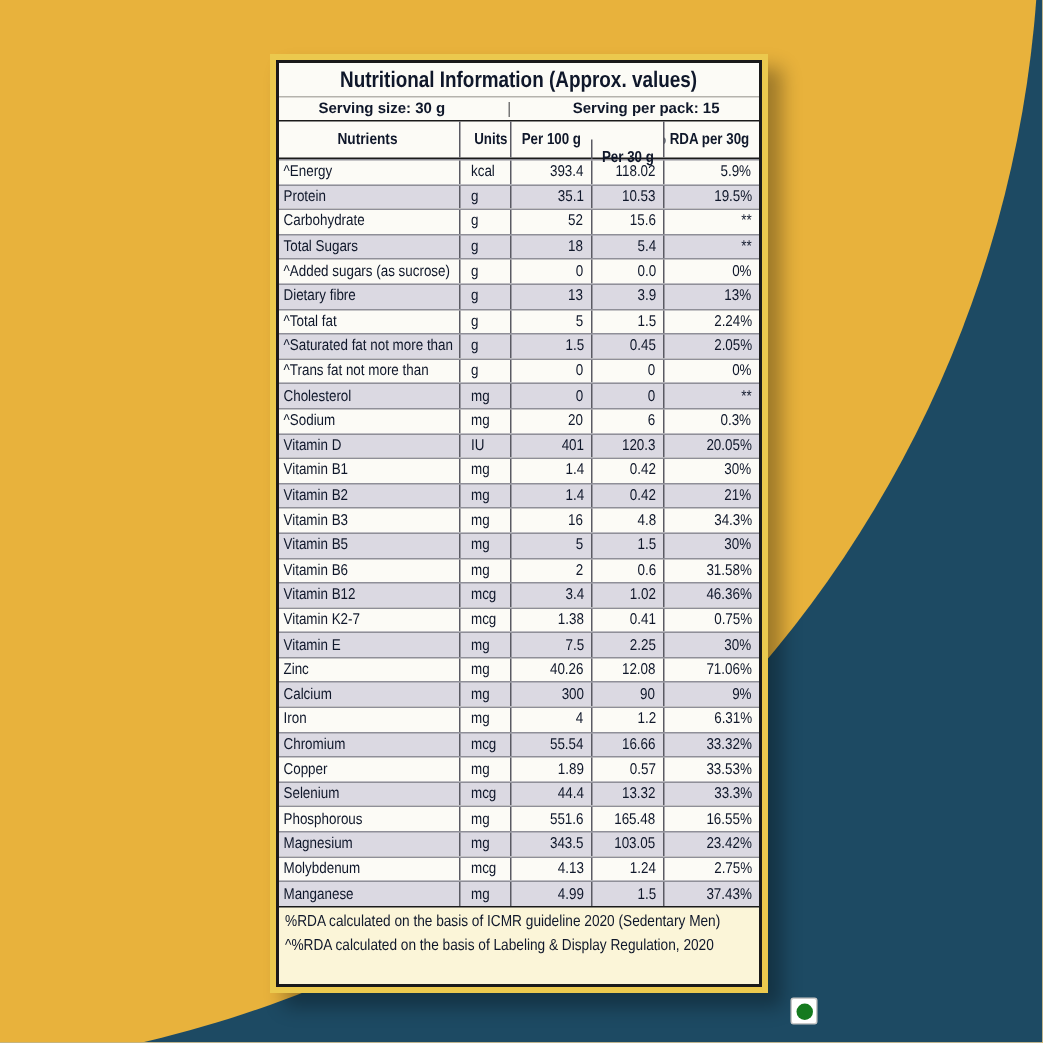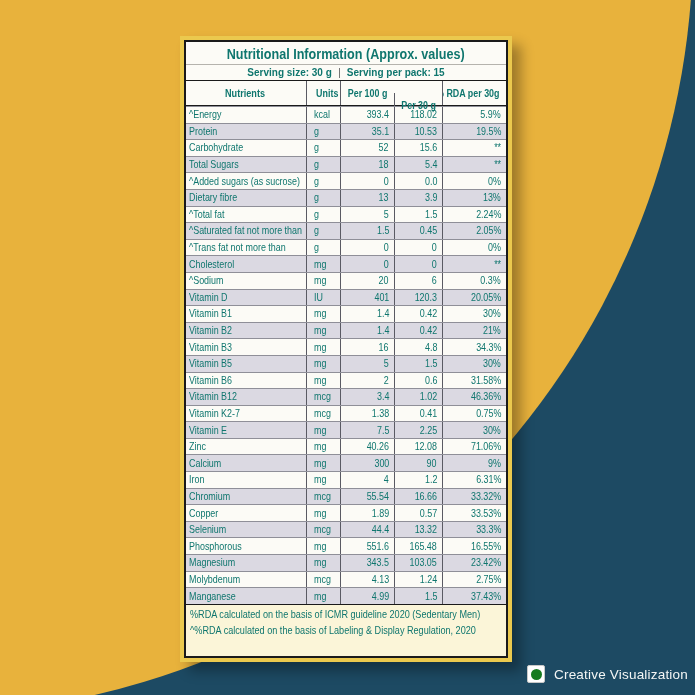--- a/index.html
+++ b/index.html
@@ -2,25 +2,25 @@
 <html><head>
 <meta charset="utf-8">
 <style>
   html,body{margin:0;padding:0;}
   body{width:695px;height:695px;overflow:hidden;font-family:"Liberation Sans",sans-serif;}
   .stage{position:relative;width:695px;height:695px;background:#1D4A63;overflow:hidden;}
   .yellow-circle{position:absolute;left:-853px;top:-831px;width:1546px;height:1546px;border-radius:50%;background:#E8B23C;}
   .card{position:absolute;left:180px;top:36px;width:332px;height:626px;box-sizing:border-box;
         background:#F3ECD8;border:4px solid #EBC94E;box-shadow:9px 9px 12px rgba(0,0,0,0.32);}
   .inner{height:100%;box-sizing:border-box;border:2px solid #1a1a1a;background:#FCFBF6;
-         display:flex;flex-direction:column;color:#0f766e;}
+         display:flex;flex-direction:column;color:#0f172a;}
   .title{flex:0 0 22px;display:flex;align-items:center;justify-content:center;
          font-size:15px;font-weight:700;border-bottom:1px solid #b5b3ad;white-space:nowrap;overflow:hidden;}
   .serving{flex:0 0 15px;display:flex;align-items:center;justify-content:center;
-           font-size:10px;font-weight:700;white-space:nowrap;}
+           font-size:10px;font-weight:700;white-space:nowrap;gap:35px;}
   .sdiv{display:inline-block;width:0;height:10px;border-left:1px solid #777;margin:0 7px;}
   .hdr{flex:0 0 17px;display:grid;grid-template-columns:37.5% 10.5% 17% 15% 20%;
        border-top:1.5px solid #1a1a1a;border-bottom:1.5px solid #1a1a1a;
        font-weight:700;font-size:10.6px;background:#FCFBF6;}
   .hdr .cell{justify-content:center;}
   .hdr .c-name{justify-content:center;padding-left:4px;}
   .rows{flex:1 1 auto;display:flex;flex-direction:column;}
   .row{flex:1;display:grid;grid-template-columns:37.5% 10.5% 17% 15% 20%;
        border-top:1px solid #8f8f98;background:#FCFBF6;font-size:10.4px;}
   .row.alt{background:#DBD9E2;}
@@ -594,15 +594,14 @@
         <div class="fl"><span class="cxl">^%RDA calculated on the basis of Labeling &amp; Display Regulation, 2020</span></div>
       </div>
 
     </div>
   </div>
 
   <div class="credit">
     <span class="veg">
         <span class="dot"></span>
       </span>
-    <span class="ctext">Creative Visualization</span>
   </div>
 </div>
 
 </body></html>

